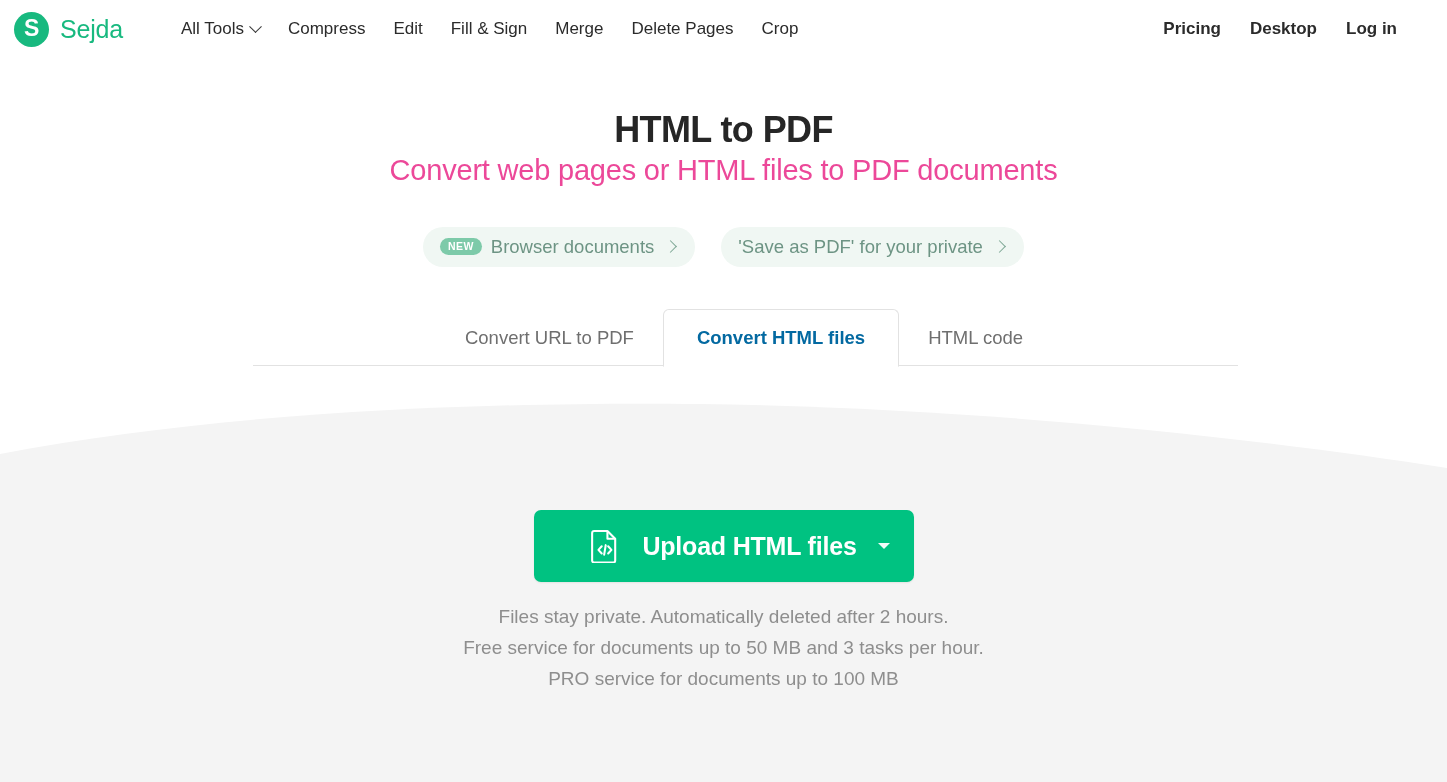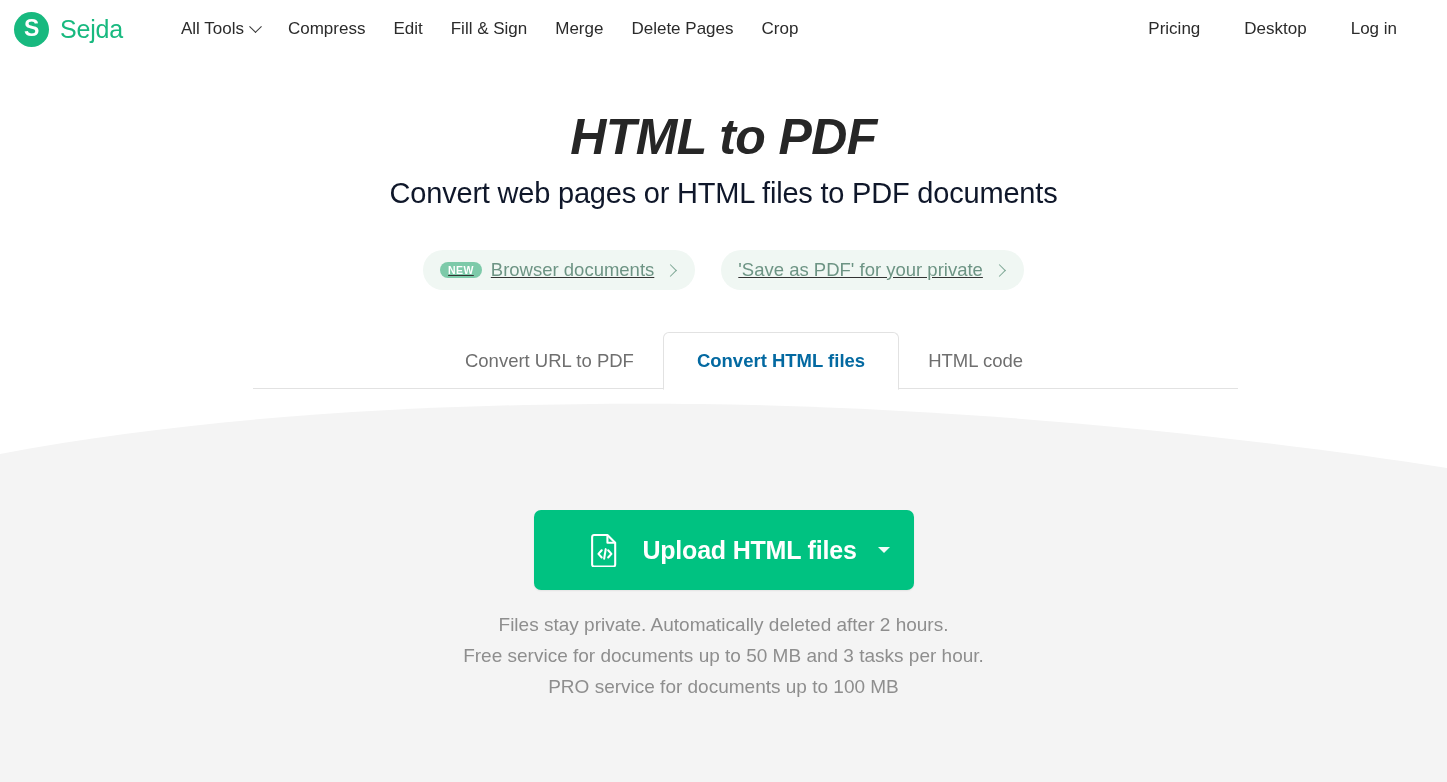--- a/index.html
+++ b/index.html
@@ -84,57 +84,56 @@
     height: 9px;
     border-right: 1.6px solid #3a3a3a;
     border-bottom: 1.6px solid #3a3a3a;
     transform: rotate(45deg) translate(-2px, -2px);
   }
 
   .nav-right {
     margin-left: auto;
     display: flex;
     align-items: flex-start;
-    gap: 16px;
+    gap: 1px;
     padding-right: 20px;
+    font-weight: bold;
   }
 
   
   .hero {
     position: relative;
     z-index: 10;
     text-align: center;
     padding-top: 52px;
   }
 
   .hero-title {
-    font-size: 50px;
+    font-size: 36px;
     font-weight: 700;
     color: #262626;
     letter-spacing: -0.6px;
     line-height: 1.1;
-    font-style: italic;
   }
 
   .hero-sub {
     font-size: 29px;
     font-weight: 400;
-    color: #0f172a;
-    margin-top: 12px;
+    color: #ec4899;
+    margin-top: 4px;
     letter-spacing: -0.2px;
   }
 
   
   .pill-row {
     display: flex;
     justify-content: center;
     align-items: center;
     gap: 26px;
     margin-top: 40px;
-    text-decoration: underline;
   }
 
   .pill {
     display: inline-flex;
     align-items: center;
     gap: 9px;
     background: #f0f7f3;
     border-radius: 20px;
     padding: 9px 19px 9px 17px;
     text-decoration: none;
@@ -255,21 +254,21 @@
     top: 0;
     bottom: 0;
     z-index: 5;
     text-align: center;
   }
 
   
   .upload-btn {
     margin: 108px auto 0 auto;
     width: 380px;
-    height: 80px;
+    height: 72px;
     background: #00c281;
     border-radius: 7px;
     border: none;
     display: flex;
     align-items: center;
     justify-content: center;
     gap: 0;
     cursor: pointer;
     color: #ffffff;
     position: relative;

